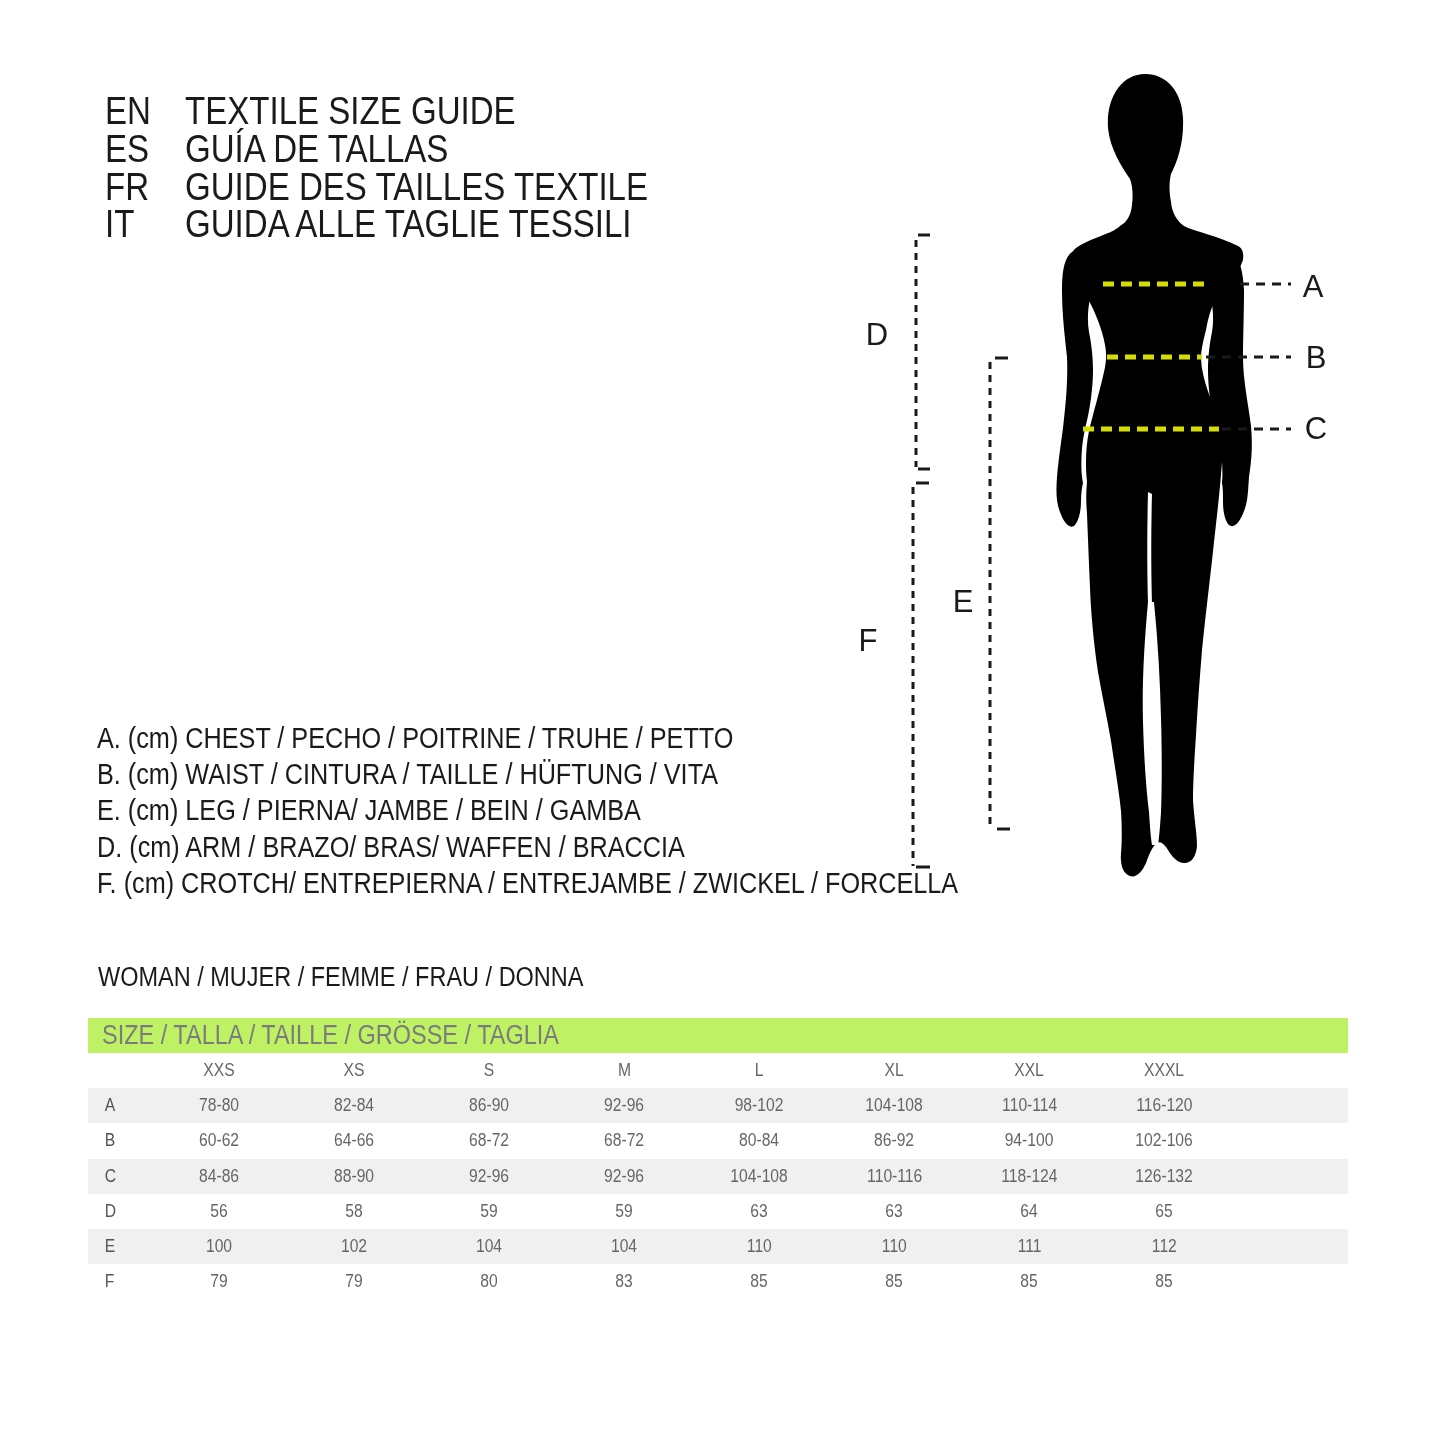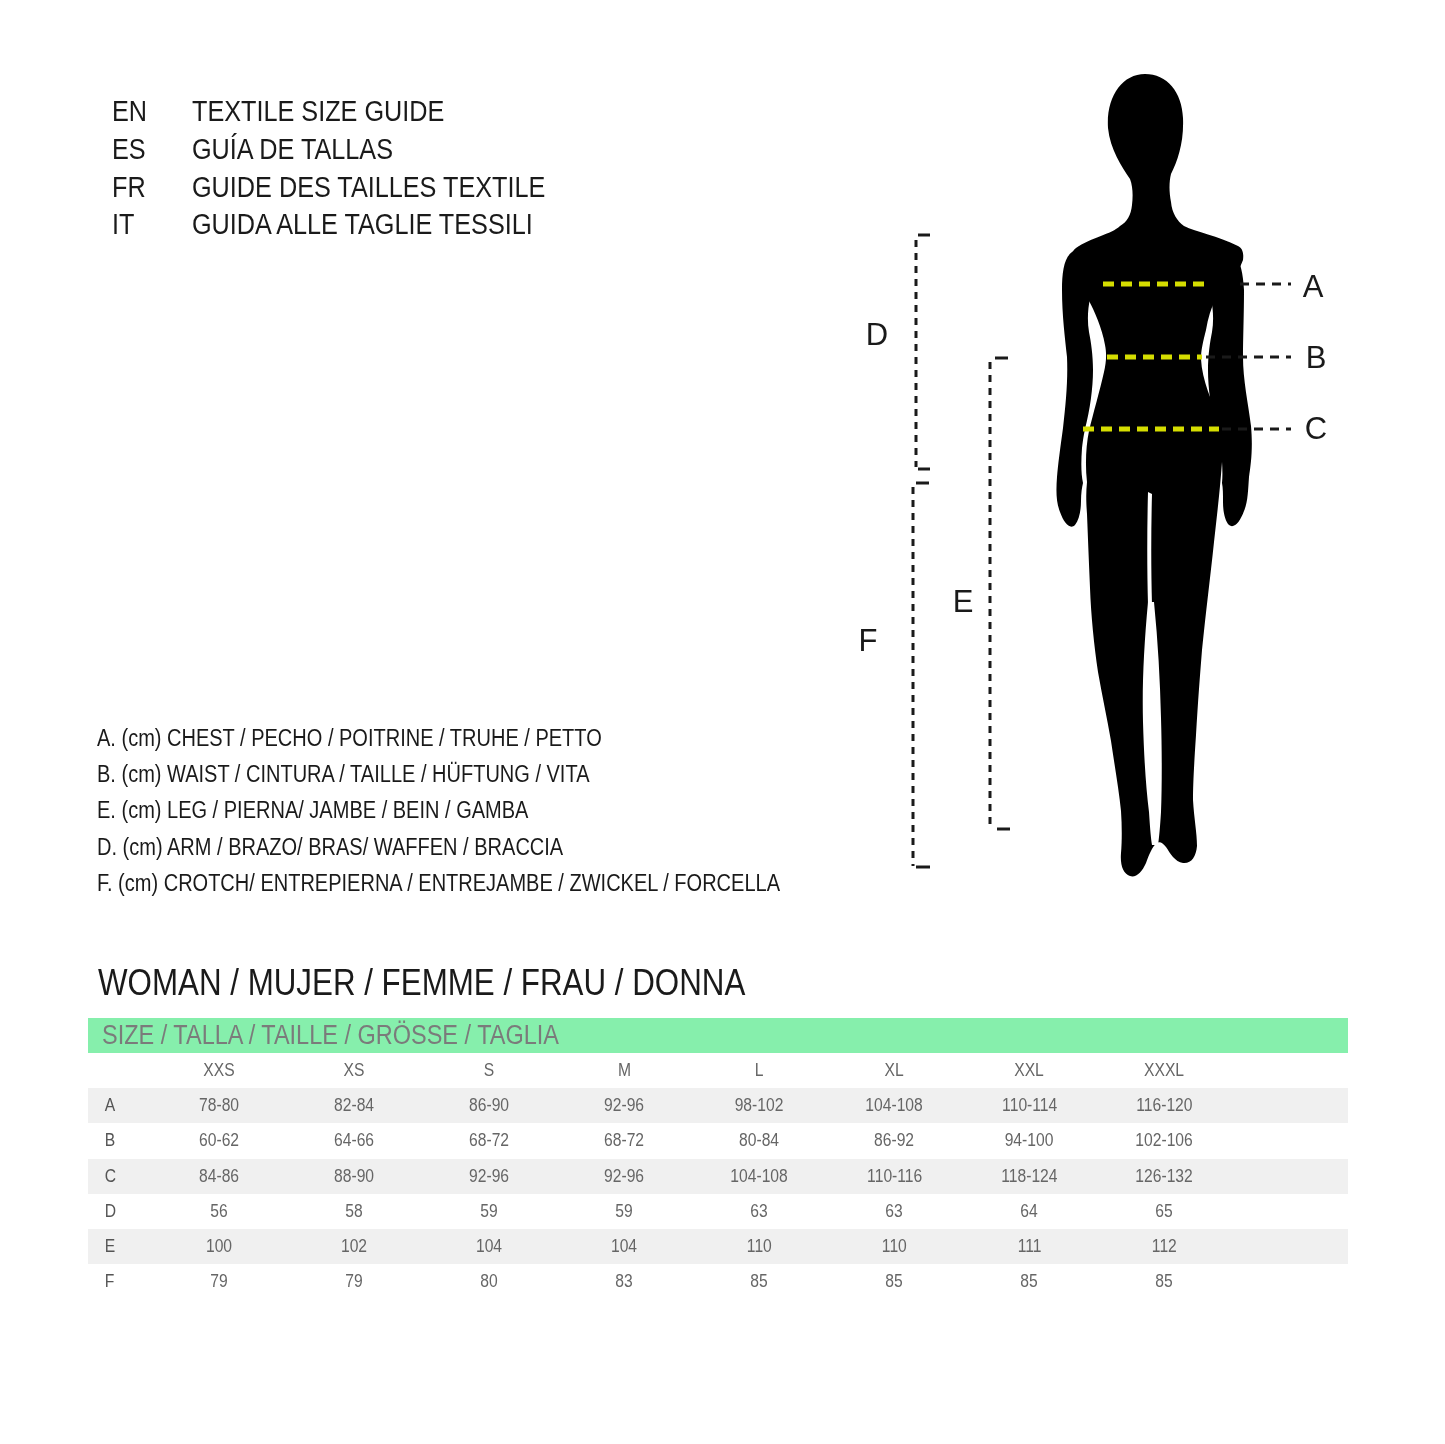--- a/index.html
+++ b/index.html
@@ -7,32 +7,32 @@
     width:1445px;height:1444px;background:#ffffff;
     font-family:"Liberation Sans", sans-serif;color:#1a1a1a;
     position:relative;overflow:hidden;
   }
   .abs{position:absolute;}
   
   .sx{display:inline-block;transform:scaleX(0.87);transform-origin:0 50%;white-space:nowrap;}
   .sxc{display:inline-block;transform:scaleX(0.87);transform-origin:50% 50%;white-space:nowrap;}
 
   
-  .lang{left:112px;top:93px;font-size:29px;}
+  .lang{left:105px;top:93px;font-size:38px;}
   .lrow{display:flex;height:37.7px;align-items:center;}
   .lcode{width:80px;}
 
   
-  .descs{left:97px;top:720px;font-size:23px;}
+  .descs{left:97px;top:720px;font-size:29px;}
   .drow{height:36.3px;display:flex;align-items:center;}
 
   
-  .tbl-title{left:98px;top:962px;font-size:36px;}
+  .tbl-title{left:98px;top:962px;font-size:27px;}
   .tbl{left:88px;top:1018px;width:1260px;}
-  .band{height:35px;background:#86efac;display:flex;align-items:center;
+  .band{height:35px;background:#bef264;display:flex;align-items:center;
         padding-left:14px;box-sizing:border-box;color:#7b7b7b;font-size:27px;}
   .trow{display:grid;grid-template-columns:64px repeat(8,135px) 1fr;
         height:35.2px;align-items:center;font-size:18px;color:#666;}
   .trow .c{text-align:center;}
   .trow .rl{padding-left:16px;color:#555;}
   .stripe{background:#f0f0f0;}
 
   
   .fig{left:850px;top:50px;}
   .fig text{font-family:"Liberation Sans", sans-serif;font-size:31px;fill:#1a1a1a;}

